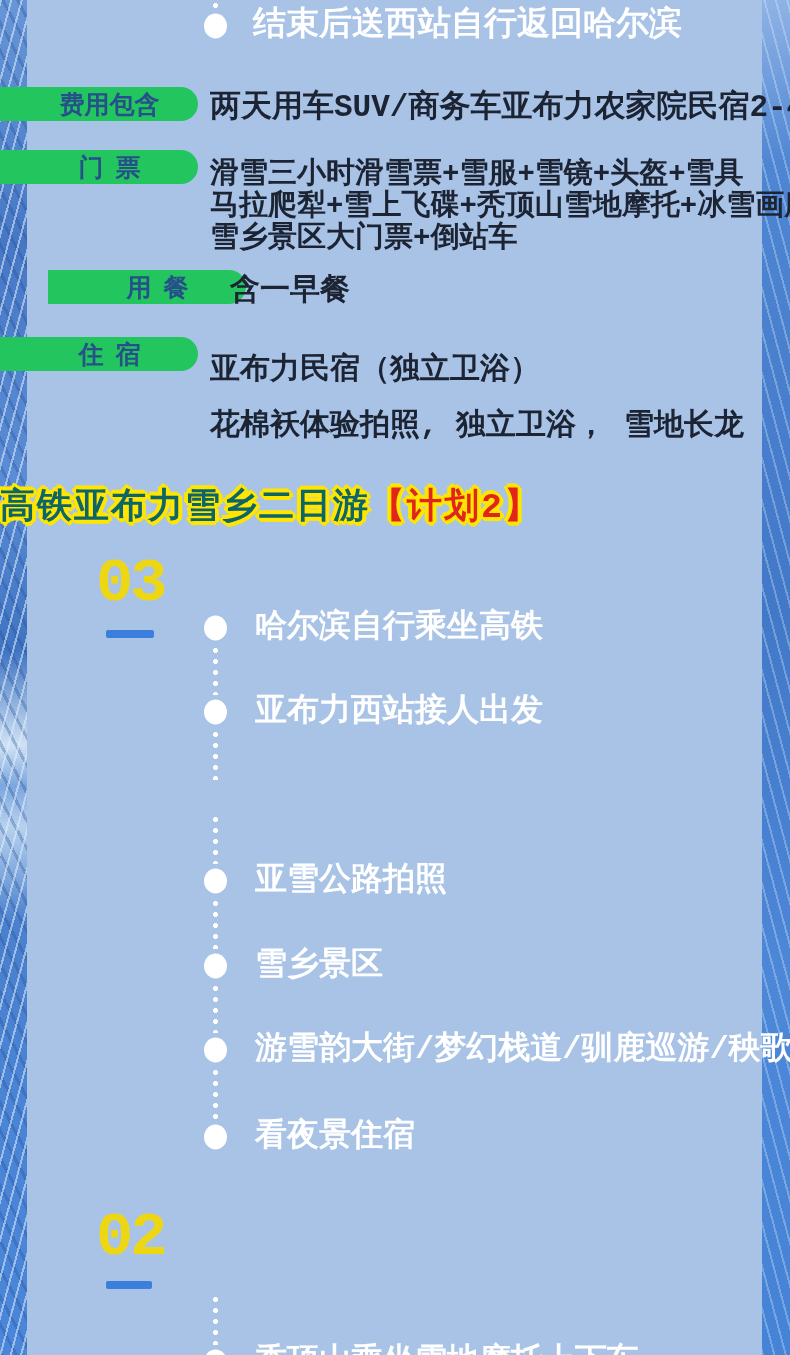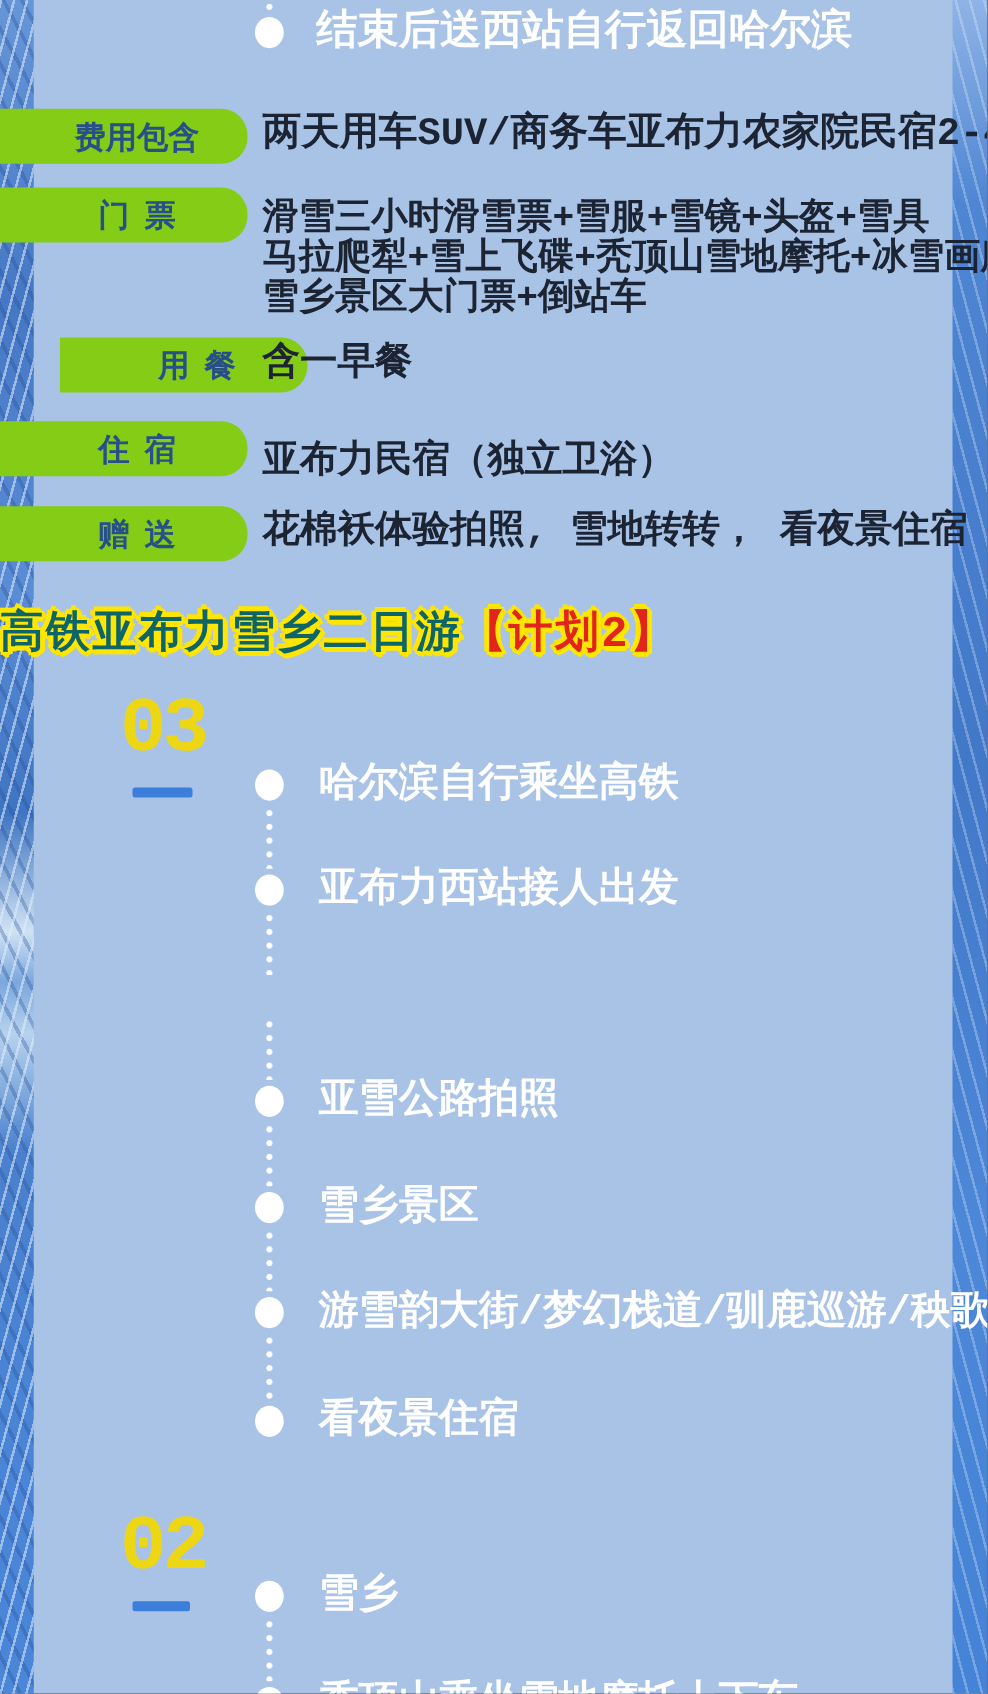--- a/index.html
+++ b/index.html
@@ -17,22 +17,22 @@
       linear-gradient(180deg,#6796d8 0%,#4577c5 18%,#5b8dd6 35%,#3f74c2 48%,#cfe2f4 55%,#7ba6de 58%,#b7d2ee 61%,#4a80cd 68%,#4a84d5 82%,#4a86d9 100%);
   }
   .strip-right{
     position:absolute;right:0;top:0;width:28px;height:1355px;
     background:
       repeating-linear-gradient(75deg, rgba(230,242,252,.30) 0 2px, rgba(230,242,252,0) 2px 11px),
       linear-gradient(180deg,#8fb3e6 0%,#4f86d3 12%,#4278c8 45%,#4d87d8 72%,#4583d6 100%);
   }
   
   .pill{
-    position:absolute;left:0;width:198px;height:44px;
-    background:#84cc16;border-radius:0 21px 21px 0;
+    position:absolute;left:0;width:198px;height:34px;
+    background:#22c55e;border-radius:0 21px 21px 0;
   }
   .pill-label{
     position:absolute;left:27px;right:6px;top:0;bottom:0;
     display:flex;align-items:center;justify-content:center;
     font-size:25px;font-weight:700;color:#27508a;white-space:nowrap;
   }
   .pill-label.spaced{letter-spacing:12px;text-indent:12px;}
   .row-text{
     position:absolute;left:210px;color:#1c2433;font-weight:700;
     font-size:30px;white-space:nowrap;line-height:42px;
@@ -102,32 +102,29 @@
   </div>
   <div class="row-text multi" style="top:159px;">
     <div>滑雪三小时滑雪票+雪服+雪镜+头盔+雪具</div>
     <div>马拉爬犁+雪上飞碟+秃顶山雪地摩托+冰雪画廊</div>
     <div>雪乡景区大门票+倒站车</div>
   </div>
 
   <div class="pill" style="top:270px;margin-left:48px;">
     <span class="pill-label spaced">用餐</span>
   </div>
-  <div class="row-text" style="top:270px;">含一早餐</div>
+  <div class="row-text" style="top:270px;margin-left:20px;">含一早餐</div>
 
   <div class="pill" style="top:337px;">
     <span class="pill-label spaced">住宿</span>
   </div>
   <div class="row-text" style="top:337px;margin-top:12px;">亚布力民宿（独立卫浴）</div>
 
-  <div class="pill" style="top:405px;">
-    <span class="pill-label spaced">赠送</span>
-  </div>
   <div class="row-text" style="top:405px;">
-    <span>花棉袄体验拍照, </span><span class="heavy">雪地转转， 看夜景住宿</span>
+    <span>花棉袄体验拍照, </span><span class="heavy">独立卫浴， 雪地长龙</span>
   </div>
 
   <div class="plan-title">
     <span class="stroke-y t-green">高铁亚布力雪乡二日游</span><span class="stroke-y t-red">【计划2】</span>
   </div>
 
   <div class="sec-num" style="top:553px;">03</div>
   <div class="sec-underline" style="top:630px;"></div>
 
   <div class="tl-item" style="top:606px;">
@@ -163,24 +160,20 @@
   <div class="tl-connector" style="top:1067px;height:53px;"></div>
 
   <div class="tl-item" style="top:1115px;">
     <span class="tl-dot"></span>
     <span class="tl-text">看夜景住宿</span>
   </div>
 
   <div class="sec-num" style="top:1207px;">02</div>
   <div class="sec-underline" style="top:1281px;width:46px;"></div>
 
-  <div class="tl-item" style="top:1255px;">
-    <span class="tl-dot"></span>
-    <span class="tl-text">雪乡</span>
-  </div>
   <div class="tl-connector" style="top:1294px;height:51px;"></div>
 
   <div class="tl-item" style="top:1340px;">
     <span class="tl-dot"></span>
     <span class="tl-text">秃顶山乘坐雪地摩托上下车</span>
   </div>
 
 </div>
 
 </body></html>

